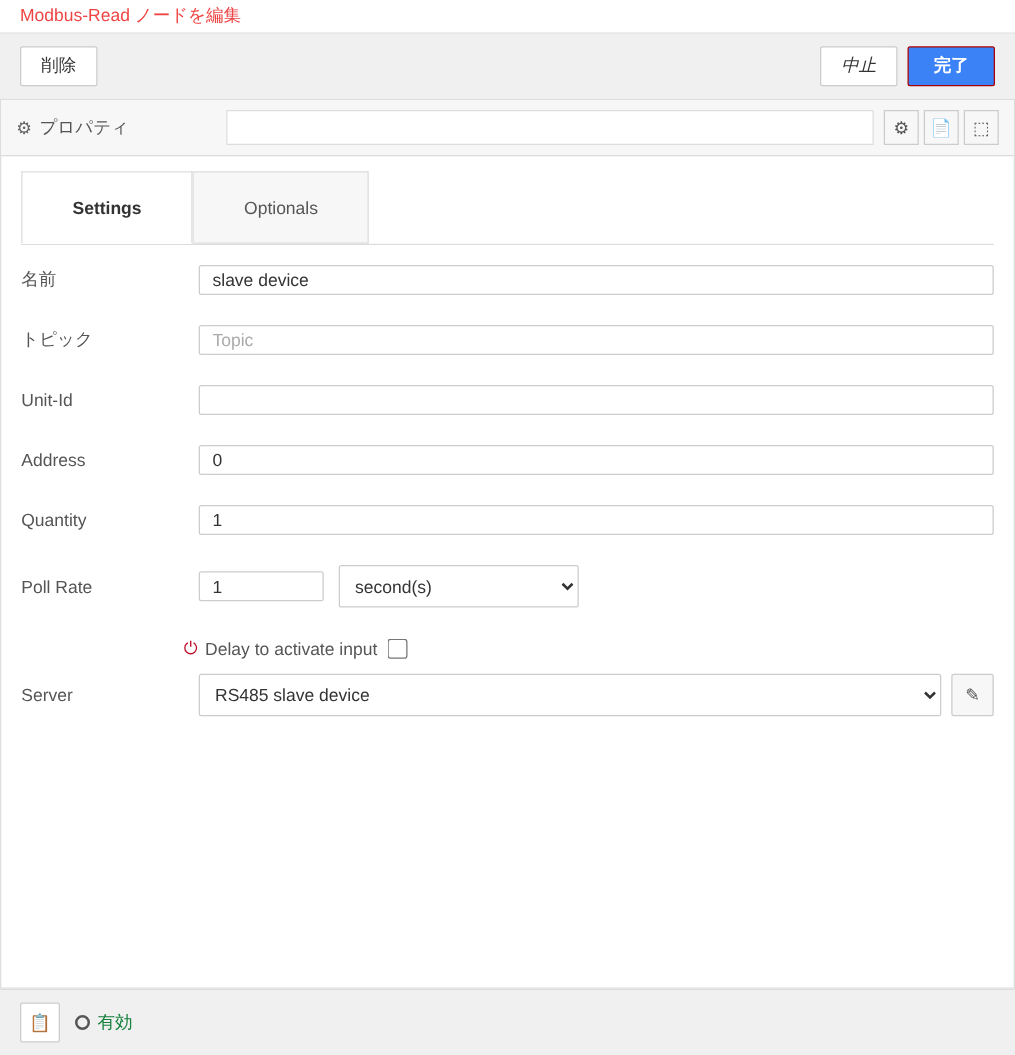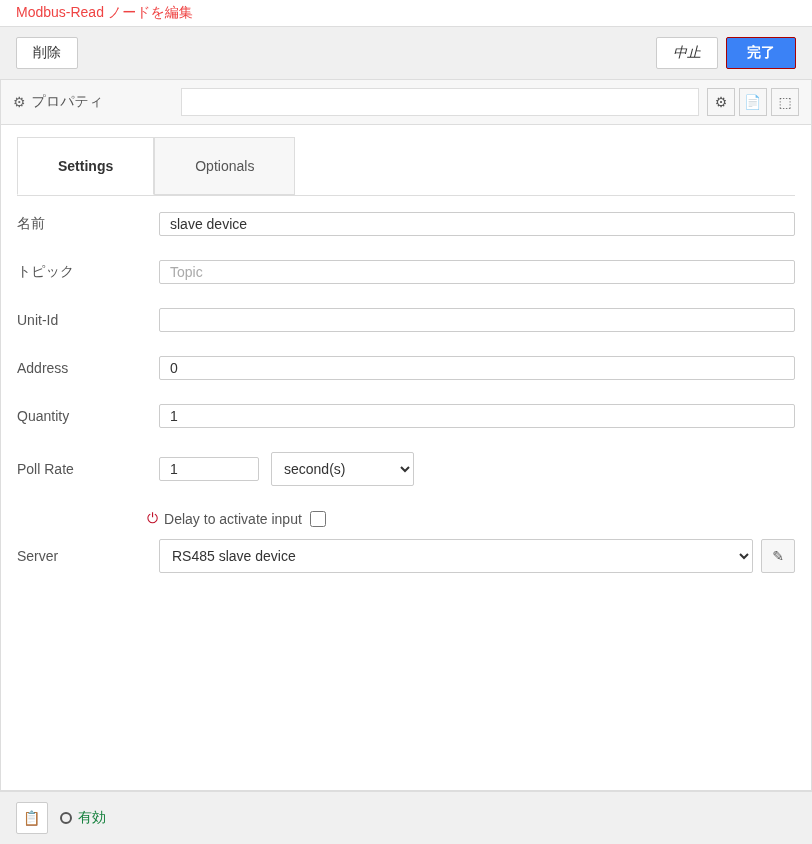--- a/index.html
+++ b/index.html
@@ -213,21 +213,21 @@
     .fc-select {
       width: 260px;
     }
 
     .poll-rate-input {
       width: 100px;
       flex: none;
     }
 
     .poll-rate-select {
-      width: 143px;
+      width: 192px;
     }
 
     .server-select {
       flex: 1;
     }
 
     .server-row {
       display: flex;
       align-items: center;
       gap: 8px;

